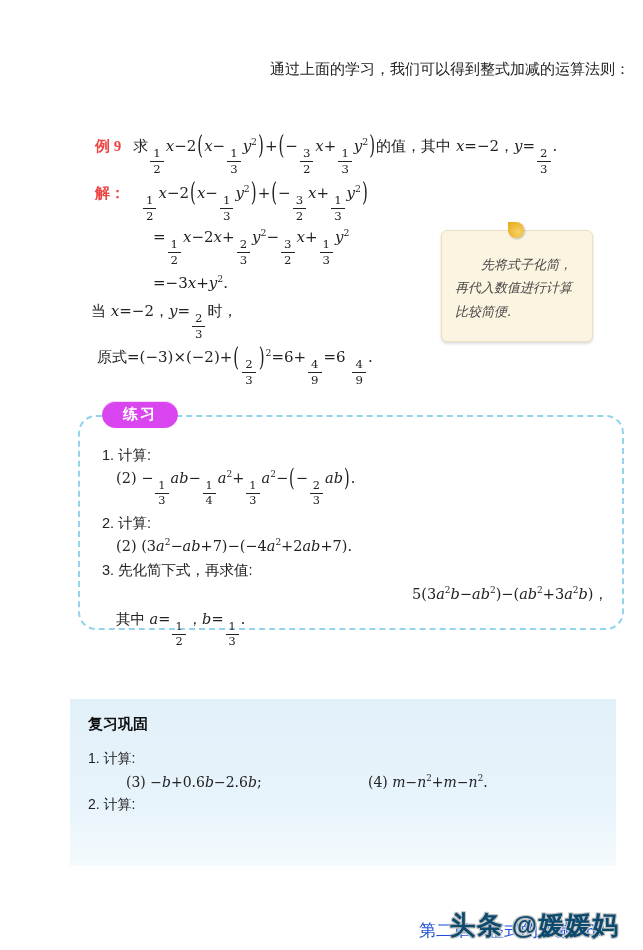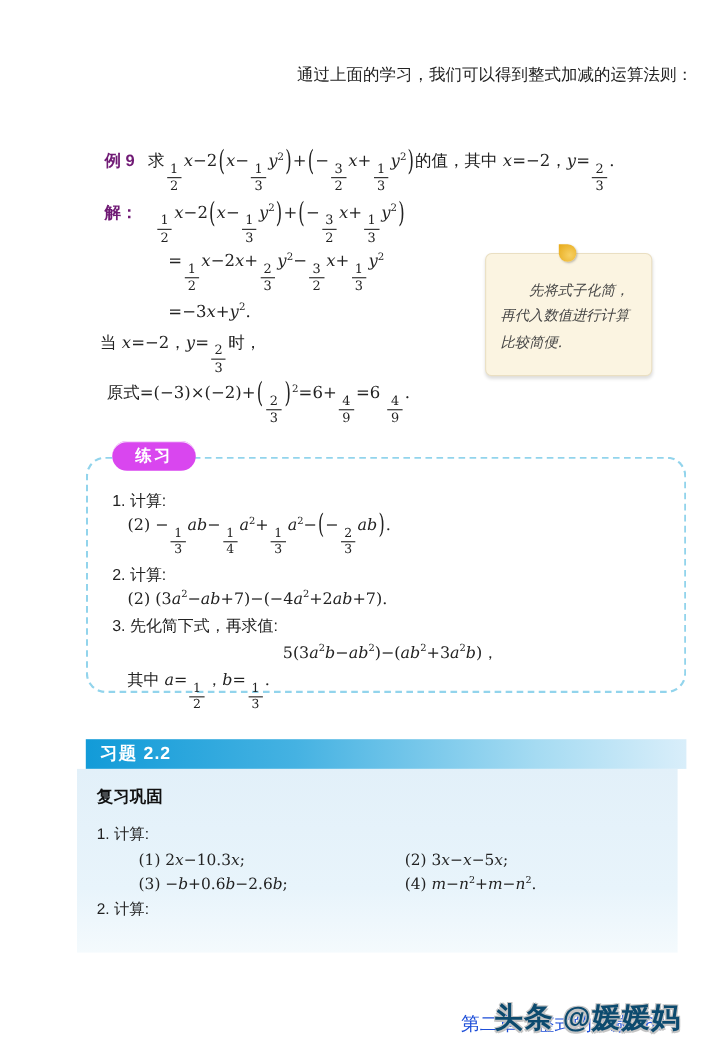--- a/index.html
+++ b/index.html
@@ -16,21 +16,21 @@
   .frac .num{border-bottom:1px solid currentColor;padding:0 3px 1px;}
   .frac .den{padding-top:1px;}
   .bigp{display:inline-block;transform:scaleY(1.7);padding:0 1px;font-weight:400;}
   
   .intro{position:absolute;top:54px;left:100px;width:530px;font-size:15px;line-height:30px;text-align:right;}
   .intro p{margin:0;}
   .rule{color:#2ba7dc;font-weight:700;}
   
   .example{position:absolute;top:137px;left:95px;width:545px;font-size:15px;}
   .ex-row{white-space:nowrap;}
-  .lbl{color:#701a75;font-weight:700;font-family:Liberation Sans, sans-serif;}
+  .lbl{color:#ef4444;font-weight:700;font-family:Liberation Serif, serif;}
   .row-title{margin-bottom:9px;}
   .row-title .lbl{margin-right:12px;}
   .row-solve{margin-bottom:6px;}
   .row-solve .lbl{margin-right:16px;}
   .row-step{margin:6px 0 6px 58px;}
   .row-step2{margin:8px 0 10px 58px;}
   .row-when{margin:6px 0 8px -4px;}
   .row-final{margin:8px 0 0 2px;}
   
   .note{position:absolute;top:230px;left:441px;width:152px;min-height:112px;
@@ -46,21 +46,21 @@
   .practice{position:absolute;top:415px;left:78px;width:546px;height:215px;
             border:2px dashed #92d4ec;border-radius:18px;box-sizing:border-box;
             padding:24px 14px 8px 22px;font-size:14.5px;}
   .badge{position:absolute;top:-16px;left:22px;background:#d946ef;color:#fff;
          font-weight:700;font-size:15px;padding:4px 21px;border-radius:16px;
          letter-spacing:2px;box-shadow:0 1px 0 rgba(255,255,255,.8) inset;}
   .q-label{margin:5px 0;}
   .two-col{display:flex;margin:5px 0 7px 14px;align-items:flex-start;}
   .two-col .c1{width:262px;flex:0 0 262px;}
   .two-col.wide .c1{width:288px;flex:0 0 288px;}
-  .centered{text-align:center;margin:4px 0 6px;}
+  .centered{text-align:right;margin:4px 0 6px;}
   .cond{margin:4px 0 0 14px;}
   
   .exbar{position:absolute;top:672px;left:78px;width:546px;height:27px;box-sizing:border-box;
          background:linear-gradient(90deg,#129bd8 0%,#45b2e2 35%,#a5dbf2 75%,#d9eefa 100%);
          color:#fff;font-weight:700;font-size:16px;line-height:27px;padding-left:13px;
          letter-spacing:1px;}
   .expanel{position:absolute;top:699px;left:70px;width:546px;height:167px;box-sizing:border-box;
            background:linear-gradient(180deg,#e2f0f9 0%,#e8f4fb 65%,#f4fafd 100%);
            padding:14px 16px 8px 18px;font-size:14px;}
   .section-title{font-weight:700;font-size:15px;margin:2px 0 16px;color:#111;}
@@ -178,30 +178,25 @@
     <div class="centered math"><span>5(3</span><span class="v">a</span><sup>2</sup><span class="v">b</span><span>−</span><span class="v">ab</span><sup>2</sup><span>)−(</span><span class="v">ab</span><sup>2</sup><span>+3</span><span class="v">a</span><sup>2</sup><span class="v">b</span><span>)，</span></div>
     <div class="cond math"><span>其中 </span><span class="v">a</span><span>=</span><span class="frac">
           <span class="num">1</span>
           <span class="den">2</span>
         </span><span>，</span><span class="v">b</span><span>=</span><span class="frac">
           <span class="num">1</span>
           <span class="den">3</span>
         </span><span>.</span></div>
   </div>
 
-  <div class="exbar">习题 2.2</div>
 
   <div class="expanel">
     <div class="section-title">复习巩固</div>
     <div class="ex-label">1. 计算:</div>
     <div class="ex-two">
-      <span class="c1 math"><span>(1) 2</span><span class="v">x</span><span>−10.3</span><span class="v">x</span><span>;</span></span>
-      <span class="c2 math"><span>(2) 3</span><span class="v">x</span><span>−</span><span class="v">x</span><span>−5</span><span class="v">x</span><span>;</span></span>
-    </div>
-    <div class="ex-two">
       <span class="c1 math"><span>(3) −</span><span class="v">b</span><span>+0.6</span><span class="v">b</span><span>−2.6</span><span class="v">b</span><span>;</span></span>
       <span class="c2 math"><span>(4) </span><span class="v">m</span><span>−</span><span class="v">n</span><sup>2</sup><span>+</span><span class="v">m</span><span>−</span><span class="v">n</span><sup>2</sup><span>.</span></span>
     </div>
     <div class="ex-label">2. 计算:</div>
   </div>
 
   <div class="footer">
     <span>第二章　整式的加减</span><span class="pagenum">69</span>
   </div>
 

